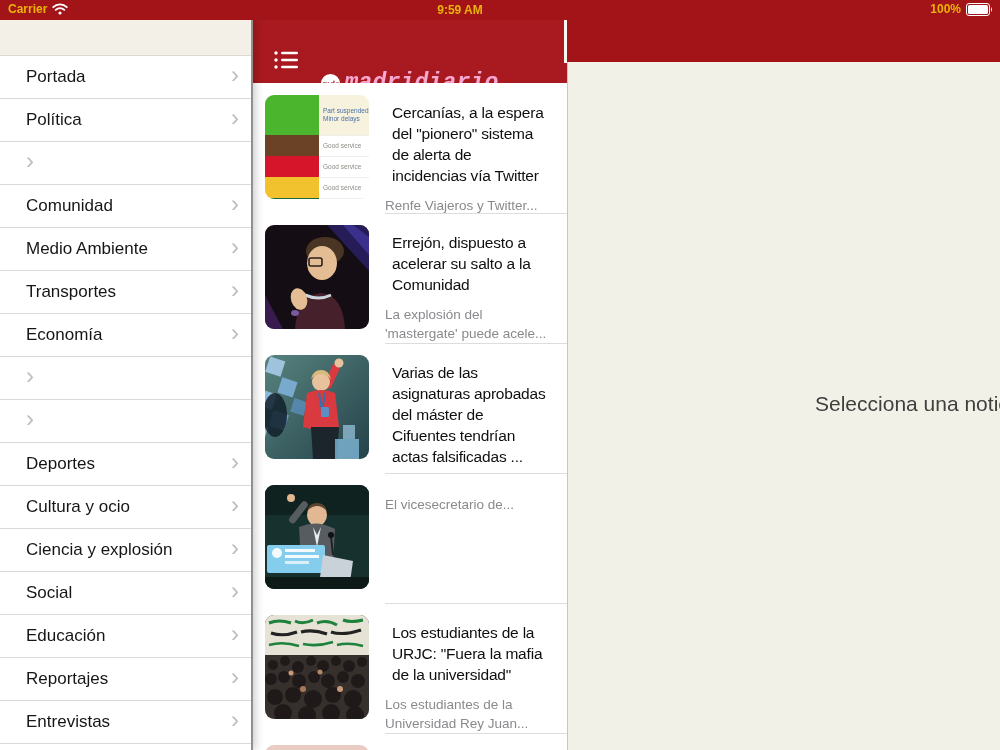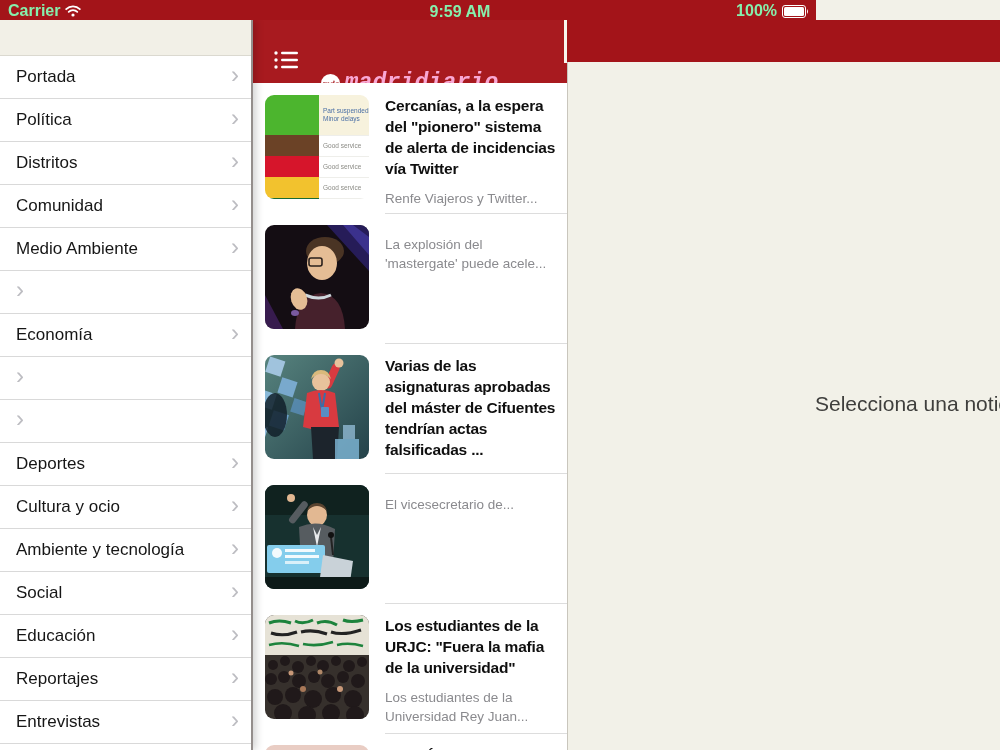--- a/index.html
+++ b/index.html
@@ -4,23 +4,23 @@
 <style>
   html,body{margin:0;padding:0;}
   body{
     width:1000px;height:750px;position:relative;overflow:hidden;
     background:#f2f1e8;
     font-family:"Liberation Sans", sans-serif;
     -webkit-font-smoothing:antialiased;
   }
   
   .status-bar{
-    position:absolute;left:0;top:0;width:816px;height:20px;
-    background:#a31419;color:#86efac;z-index:40;
-    font-size:16px;font-weight:600;
+    position:absolute;left:0;top:0;width:1000px;height:20px;
+    background:#a31419;color:#eab308;z-index:40;
+    font-size:12px;font-weight:600;
   }
   .sb-left{position:absolute;left:8px;top:2px;display:flex;align-items:center;gap:5px;}
   .sb-time{position:absolute;left:460px;top:3px;transform:translateX(-50%);font-weight:700;}
   .sb-right{position:absolute;right:7px;top:2px;display:flex;align-items:center;gap:5px;margin-left:20px;}
   .wifi-icon svg,.battery-icon svg{display:block;}
   
   .master-col{
     position:absolute;left:253px;top:20px;width:314px;height:730px;
     background:#fff;z-index:10;overflow:hidden;
   }
@@ -45,21 +45,21 @@
     box-sizing:border-box;height:130px;padding:12px 10px 0 12px;
     display:flex;position:relative;background:#fff;
   }
   .news-item + .news-item::before{
     content:"";position:absolute;left:132px;right:0;top:0;height:1px;background:#dddddd;
   }
   .thumb{width:104px;height:104px;border-radius:9px;overflow:hidden;flex:none;position:relative;}
   .thumb svg{display:block;}
   .news-text{margin-left:16px;min-width:0;}
   .news-title{
-    font-size:15.5px;line-height:21px;font-weight:700;color:#0f0f0f;letter-spacing:-.2px;margin:0;
+    font-size:15.5px;line-height:21px;font-weight:400;color:#0f0f0f;letter-spacing:-.2px;margin:7px;
   }
   .news-sub{
     font-size:13.5px;line-height:19px;color:#8a8a8e;margin-top:10px;
   }
   
   .rail{background:#fff;display:flex;flex-direction:column;}
   .rail-row{display:flex;flex:none;}
   .rail-row.r0{height:40px;}
   .rail-row.r1,.rail-row.r2,.rail-row.r3{height:21px;}
   .rail-row.r4{height:22px;}
@@ -85,21 +85,21 @@
   
   .sidebar{
     position:absolute;left:0;top:20px;width:253px;height:730px;background:#fff;z-index:30;
     border-right:2px solid rgba(60,50,45,.55);
     box-shadow:3px 0 8px rgba(0,0,0,.18);
     box-sizing:border-box;
   }
   .sidebar-top{height:35px;background:#f2f0e7;border-bottom:1px solid #dbd9d0;}
   .side-item{
     height:43px;box-sizing:border-box;display:flex;align-items:center;
-    padding:0 12px 0 16px;border-bottom:1px solid #d9d9d9;background:#fff;cursor:pointer;
+    padding:0 12px 0 26px;border-bottom:1px solid #d9d9d9;background:#fff;cursor:pointer;
   }
   .side-label{flex:1;font-size:17px;color:#161616;}
   .chevron{color:#bdbdc2;font-size:24px;line-height:1;font-weight:400;transform:translateY(-2px);}
 </style>
 </head>
 <body>
 
 <div class="status-bar">
   <div class="sb-left">
     <span>Carrier</span>
@@ -194,20 +194,21 @@
           <ellipse cx="60" cy="26" rx="19" ry="14" fill="#4a3424"></ellipse>
           <ellipse cx="57" cy="38" rx="15" ry="17" fill="#e5bd95"></ellipse>
           <rect x="44" y="33" width="13" height="8" rx="2" fill="none" stroke="#2a201c" stroke-width="1.6"></rect>
           <path d="M30 104 q2-34 26-36 q22 2 24 36 z" fill="#46212c"></path>
           <path d="M40 70 q14 6 26 0" fill="none" stroke="#cdd6dc" stroke-width="3"></path>
           <ellipse cx="34" cy="74" rx="8" ry="11" fill="#e5bd95" transform="rotate(-18 34 74)"></ellipse>
           <ellipse cx="30" cy="88" rx="4" ry="3" fill="#7a5aa0"></ellipse>
         </svg>
       </div>
       <div class="news-text">
+        <p class="news-title">Errejón, dispuesto a acelerar su salto a la Comunidad</p>
         <div class="news-sub">La explosión del 'mastergate' puede acele...</div>
       </div>
     </div>
 
     <div class="news-item">
       <div class="thumb">
         <svg width="104" height="104" viewBox="0 0 104 104">
           <defs>
             <linearGradient id="cifbg" x1="0" y1="0" x2="1" y2="1">
               <stop offset="0" stop-color="#57837e"></stop>
@@ -343,35 +344,35 @@
     <span class="side-label">Portada</span>
     <span class="chevron">›</span>
   </div>
 
   <div class="side-item">
     <span class="side-label">Política</span>
     <span class="chevron">›</span>
   </div>
 
   <div class="side-item">
-    <span class="side-label">Distritos</span>
     <span class="chevron">›</span>
   </div>
 
   <div class="side-item">
     <span class="side-label">Comunidad</span>
     <span class="chevron">›</span>
   </div>
 
   <div class="side-item">
     <span class="side-label">Medio Ambiente</span>
     <span class="chevron">›</span>
   </div>
 
   <div class="side-item">
+    <span class="side-label">Transportes</span>
     <span class="chevron">›</span>
   </div>
 
   <div class="side-item">
     <span class="side-label">Economía</span>
     <span class="chevron">›</span>
   </div>
 
   <div class="side-item">
     <span class="chevron">›</span>
@@ -385,21 +386,21 @@
     <span class="side-label">Deportes</span>
     <span class="chevron">›</span>
   </div>
 
   <div class="side-item">
     <span class="side-label">Cultura y ocio</span>
     <span class="chevron">›</span>
   </div>
 
   <div class="side-item">
-    <span class="side-label">Ambiente y tecnología</span>
+    <span class="side-label">Ciencia y explosión</span>
     <span class="chevron">›</span>
   </div>
 
   <div class="side-item">
     <span class="side-label">Social</span>
     <span class="chevron">›</span>
   </div>
 
   <div class="side-item">
     <span class="side-label">Educación</span>

